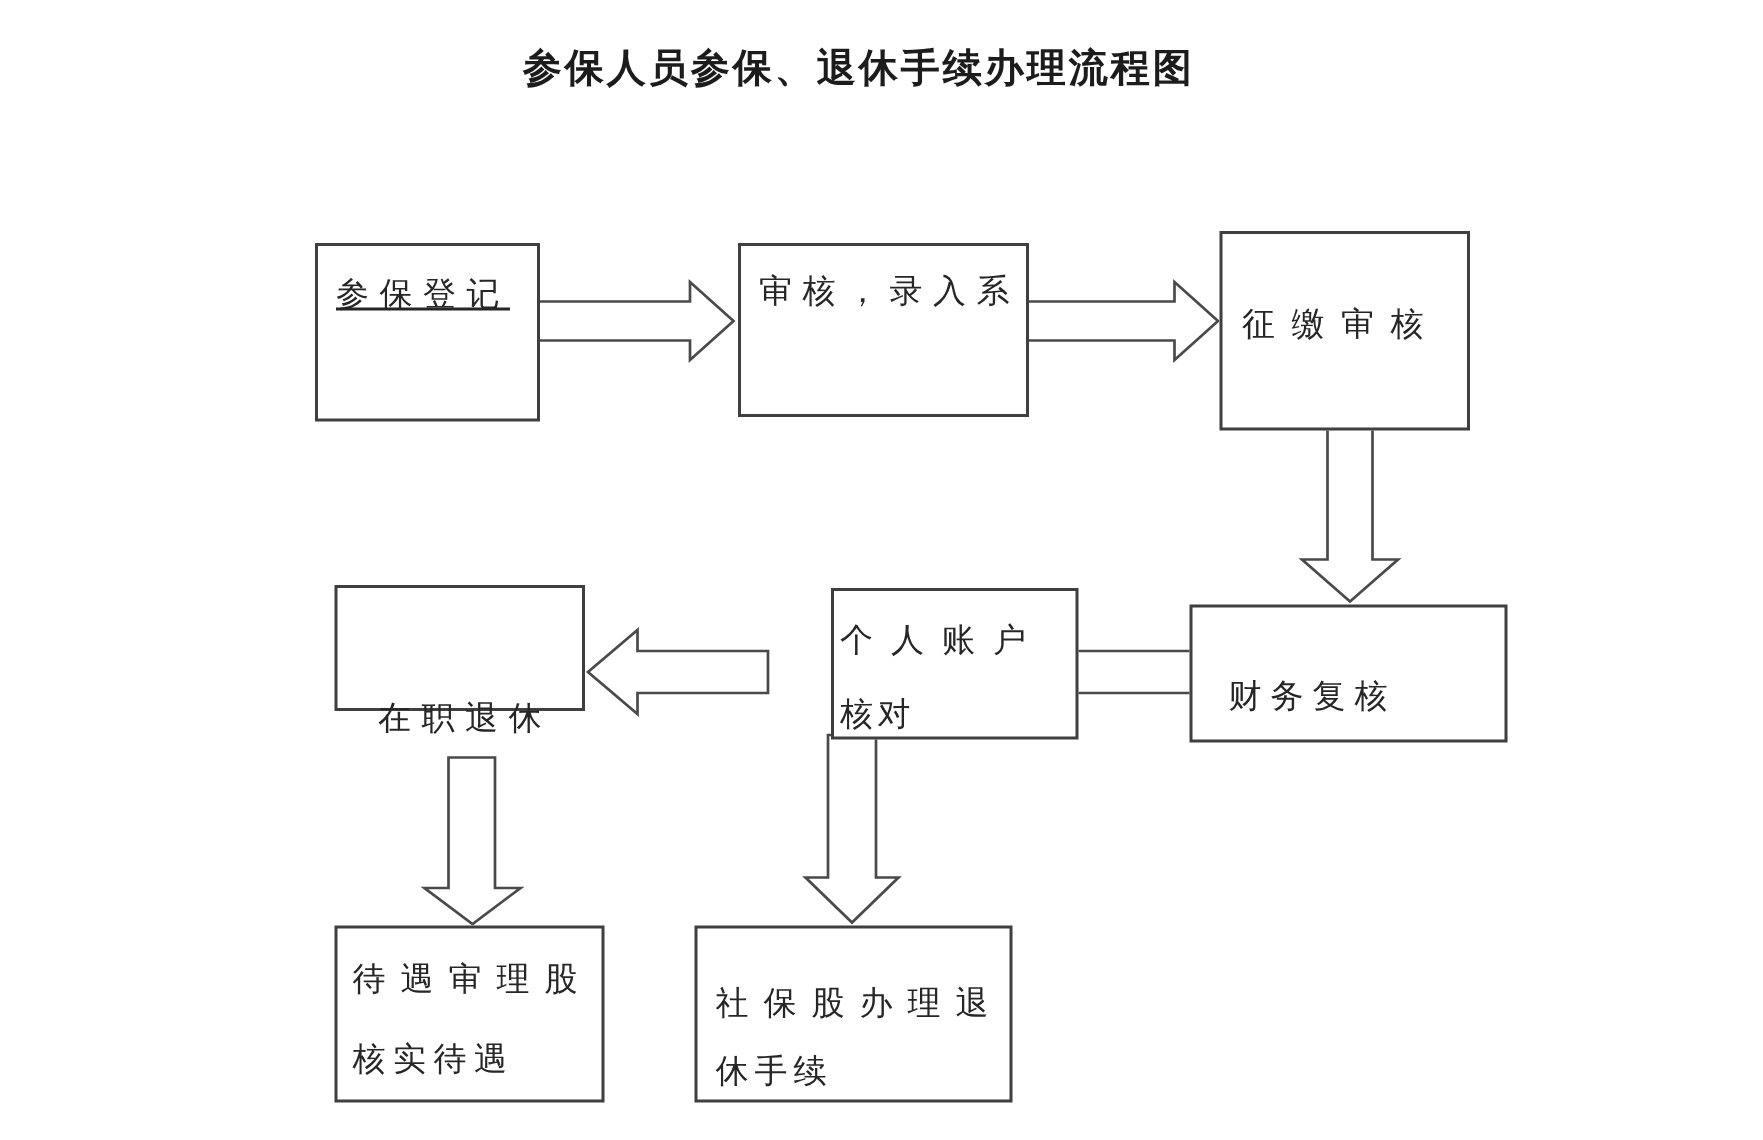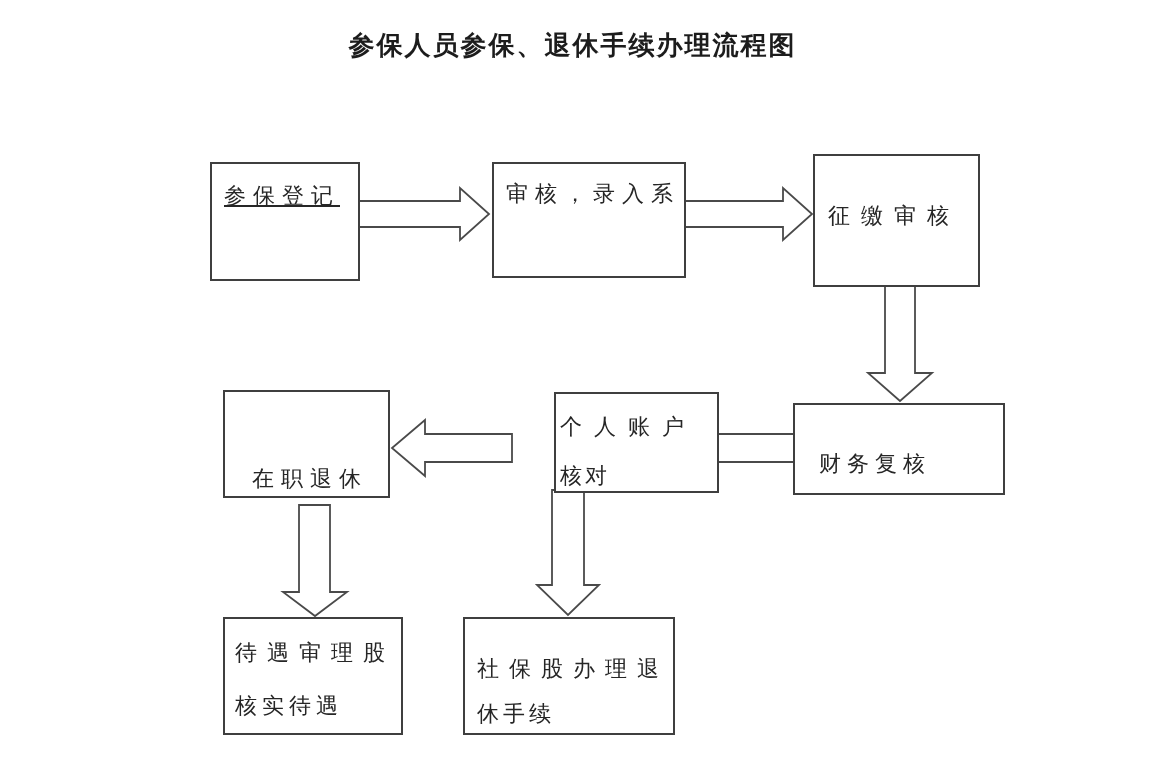--- a/index.html
+++ b/index.html
@@ -28,21 +28,21 @@
   .ls2{letter-spacing:2px}.ls3{letter-spacing:3px}.ls4{letter-spacing:4px}
   .ls5{letter-spacing:5px}.ls6{letter-spacing:6px}.ls7{letter-spacing:7px}
   .ls10{letter-spacing:10px}.ls11{letter-spacing:11px}.ls12{letter-spacing:12px}
   .b1{left:210px;top:162px;width:150px;height:119px;padding:18px 0 0 12px;text-decoration:underline;}
   .b2{left:492px;top:162px;width:194px;height:116px;padding:16px 0 0 12px;}
   .b2 .ln + .ln{margin-top:27px;}
   .b3{left:813px;top:154px;width:167px;height:133px;padding:46px 0 0 13px;}
   .b4{left:793px;top:403px;width:212px;height:92px;padding:45px 0 0 24px;}
   .b5{left:510px;top:392px;width:165px;height:101px;padding:19px 0 0 4px;margin-left:44px;}
   .b5 .ln + .ln{margin-top:21px;}
-  .b6{left:223px;top:390px;width:167px;height:108px;padding:73px 0 0 27px;}
+  .b6{left:223px;top:390px;width:167px;height:84px;padding:73px 0 0 27px;}
   .b7{left:223px;top:617px;width:180px;height:118px;padding:20px 0 0 10px;}
   .b7 .ln + .ln{margin-top:25px;}
   .b8{left:463px;top:617px;width:212px;height:118px;padding:36px 0 0 12px;}
   .b8 .ln + .ln{margin-top:17px;}
 </style>
 </head>
 <body>
 
 <div class="canvas">
 

